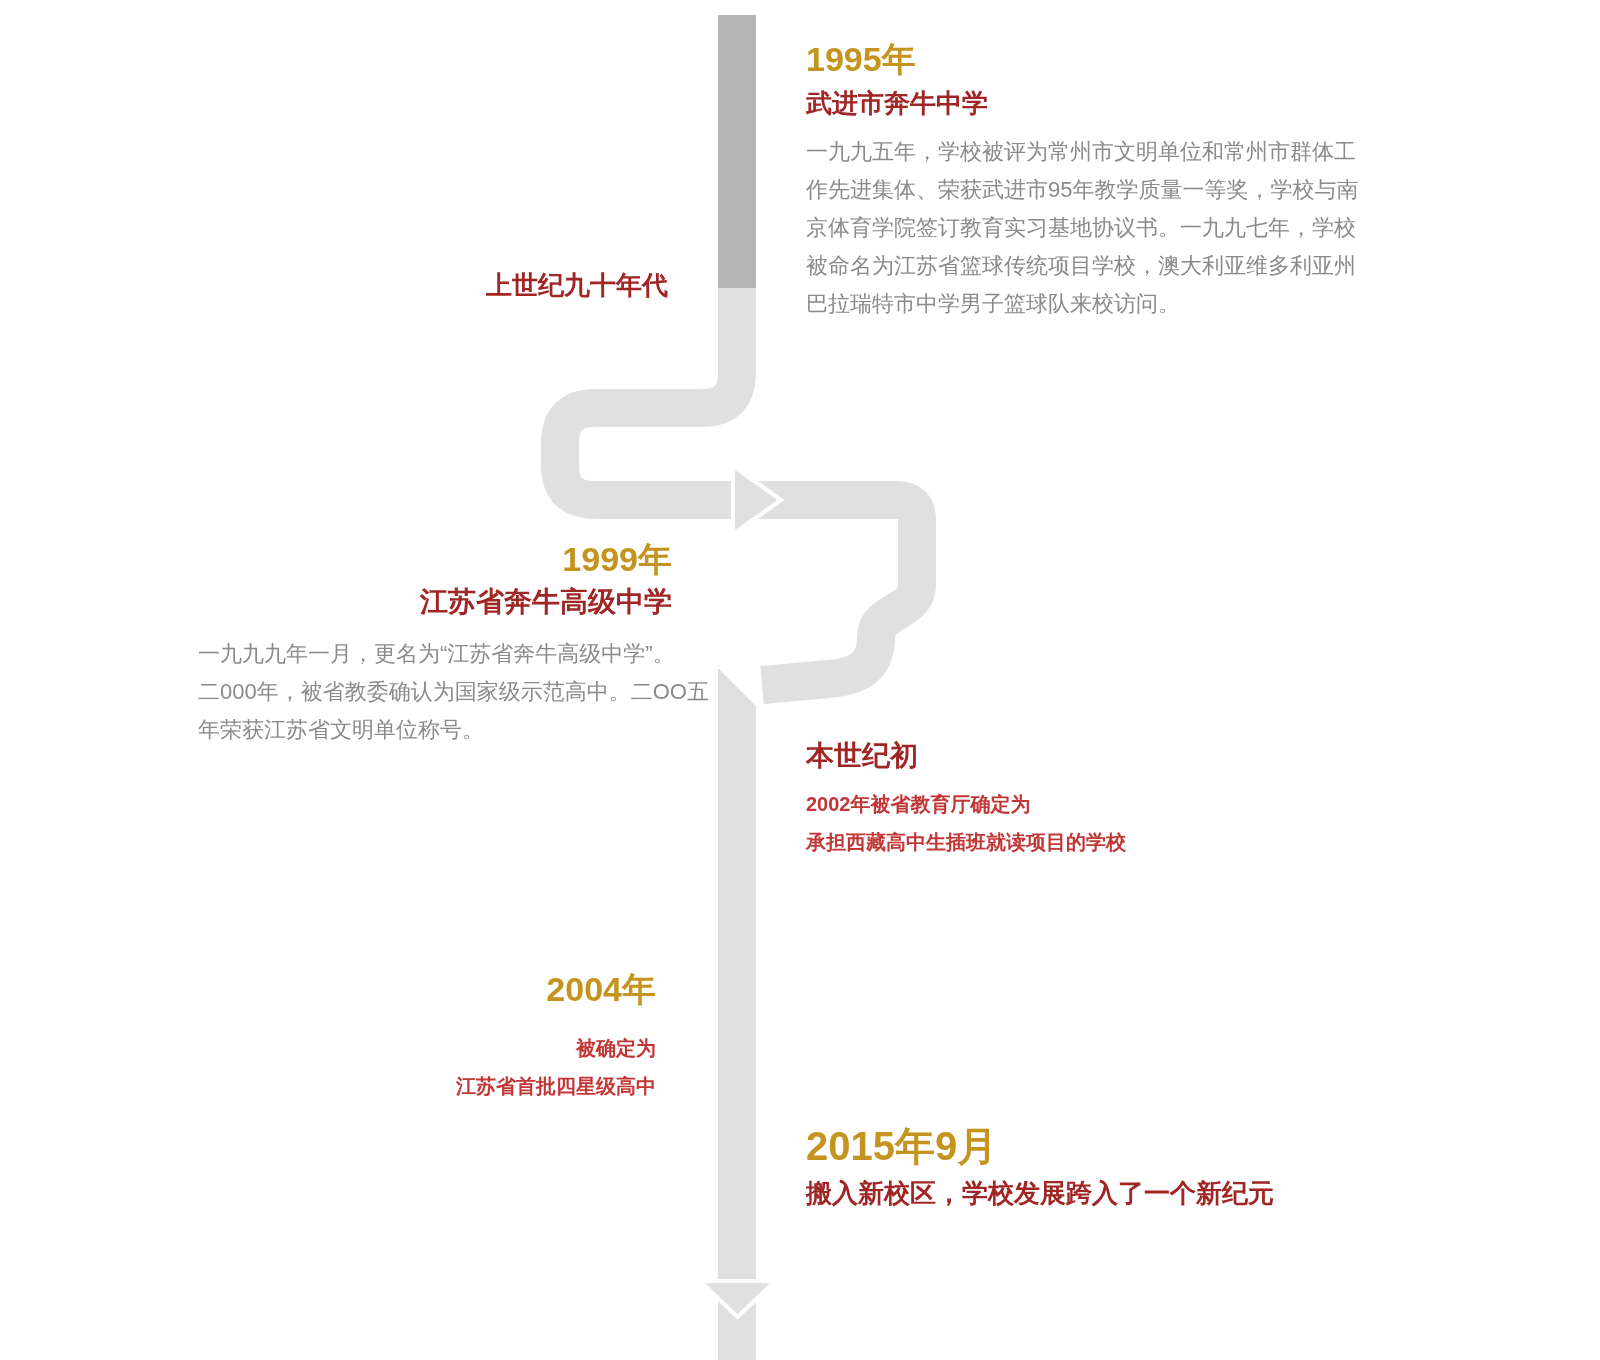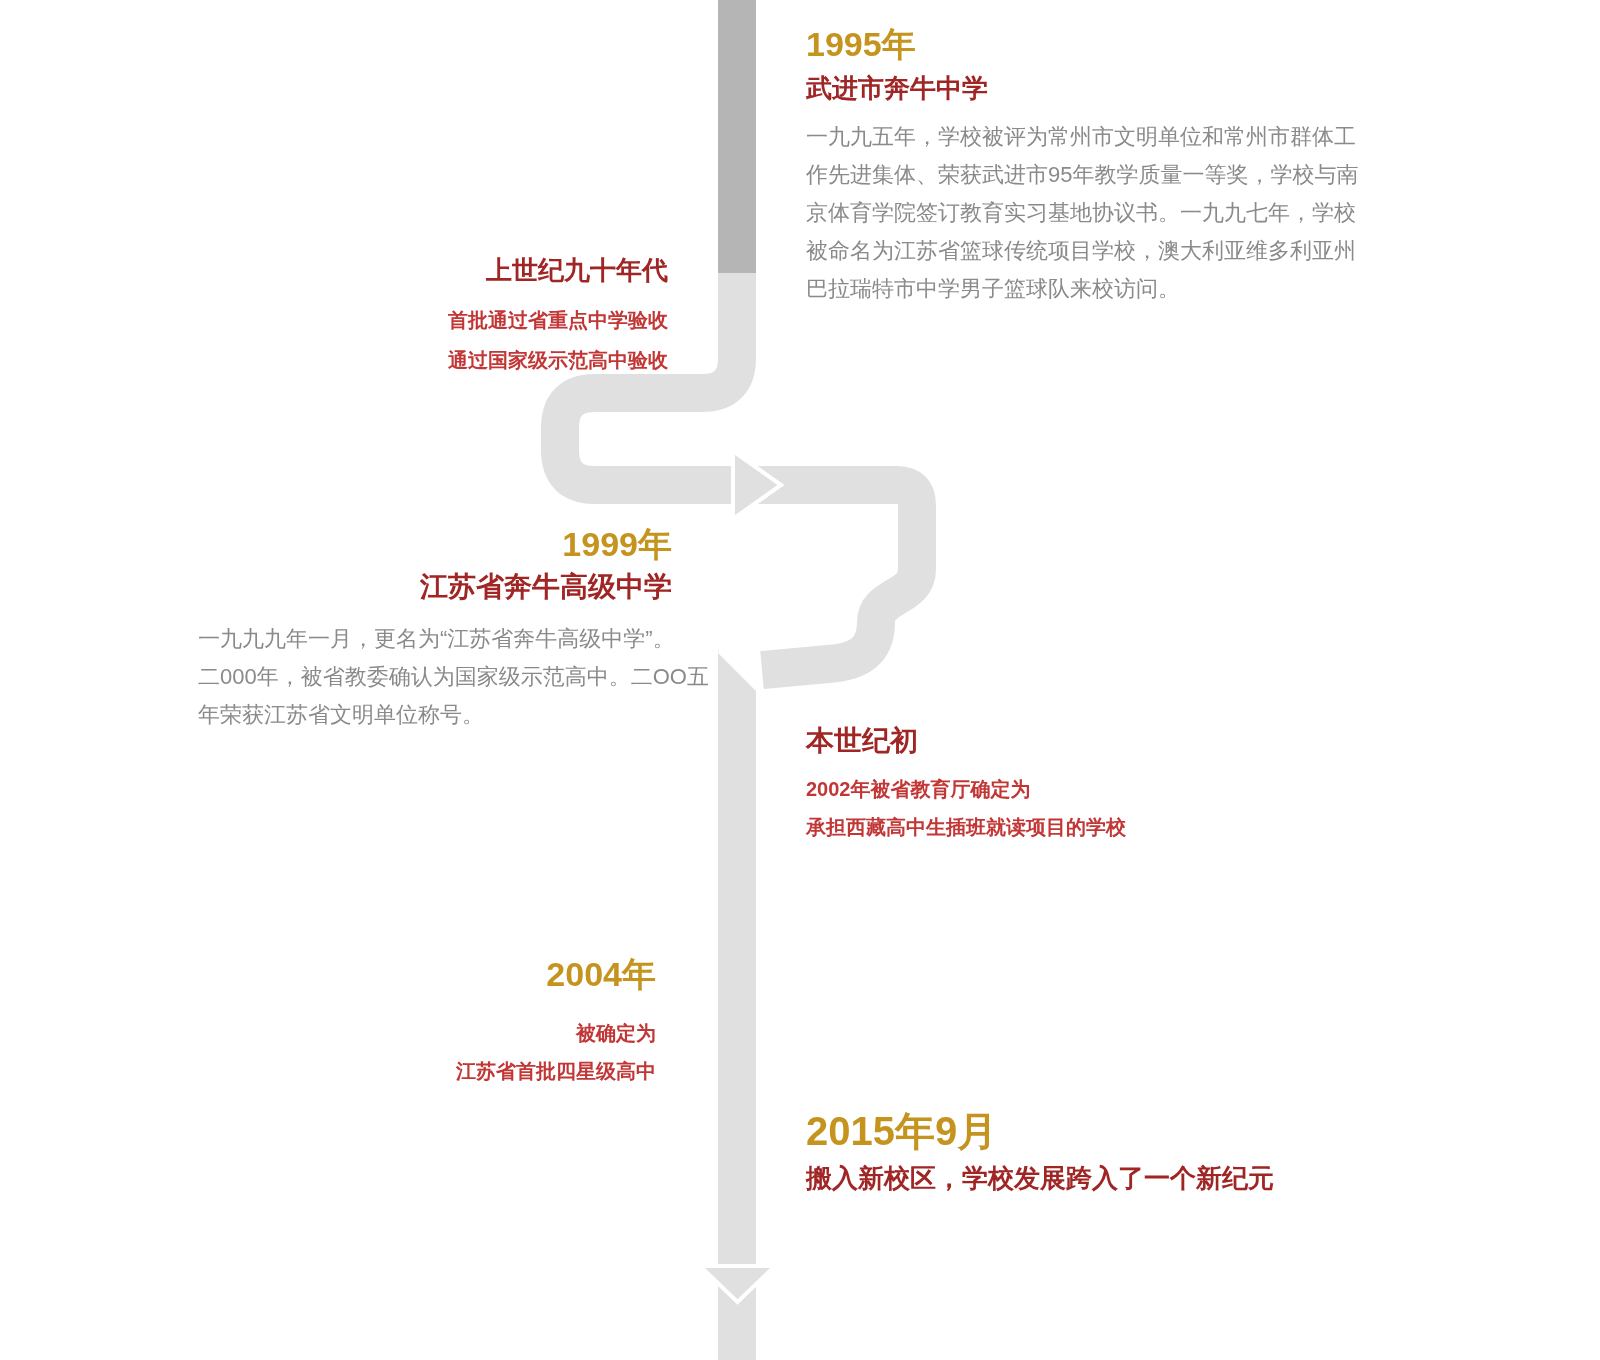--- a/index.html
+++ b/index.html
@@ -1,20 +1,20 @@
 <!DOCTYPE html>
 <html style="--gold: #c4941f; --dark_red: #a02525; --bright_red: #c23636; --body_gray: #8a8a8a; --timeline_dark: #b5b5b5; --timeline_light: #e0e0e0;"><head>
 <meta charset="utf-8">
 <style>
   html,body{margin:0;padding:0;}
   body{
     width:1600px;height:1360px;position:relative;overflow:hidden;background:#ffffff;
     font-family:"Liberation Sans","DejaVu Sans",sans-serif;
   }
-  #stage{position:absolute;left:0;top:0;width:1600px;height:1259px;}
+  #stage{position:absolute;left:0;top:15px;width:1600px;height:1259px;}
   #timeline-svg{position:absolute;left:0;top:0;width:1600px;height:1360px;pointer-events:none;}
 
   .tl-stroke{stroke:var(--timeline_light);fill:none;stroke-width:38px;}
   .tl-fill{fill:var(--timeline_light);}
   .tl-dark{fill:var(--timeline_dark);}
   .tl-arrow{fill:var(--timeline_light);stroke:#ffffff;stroke-width:4px;}
   .tl-gap{stroke:#ffffff;stroke-width:7px;}
 
   .event{position:absolute;}
   .left-col{text-align:right;}
@@ -62,24 +62,20 @@
       <div class="body-line">一九九五年，学校被评为常州市文明单位和常州市群体工</div>
       <div class="body-line">作先进集体、荣获武进市95年教学质量一等奖，学校与南</div>
       <div class="body-line">京体育学院签订教育实习基地协议书。一九九七年，学校</div>
       <div class="body-line">被命名为江苏省篮球传统项目学校，澳大利亚维多利亚州</div>
       <div class="body-line">巴拉瑞特市中学男子篮球队来校访问。</div>
     </div>
   </div>
 
   <div class="event left-col" style="right:932px;top:252px;">
     <div class="title lg">上世纪九十年代</div>
-    <div class="red-lines">
-      <div class="red-line">首批通过省重点中学验收</div>
-      <div class="red-line">通过国家级示范高中验收</div>
-    </div>
   </div>
 
   <div class="event left-col" style="right:928px;top:524px;">
     <div class="year">1999年</div>
     <div class="title mt6">江苏省奔牛高级中学</div>
     <div class="body-text left-inner mt16">
       <div class="body-line">一九九九年一月，更名为“江苏省奔牛高级中学”。</div>
       <div class="body-line">二000年，被省教委确认为国家级示范高中。二OO五</div>
       <div class="body-line">年荣获江苏省文明单位称号。</div>
     </div>

